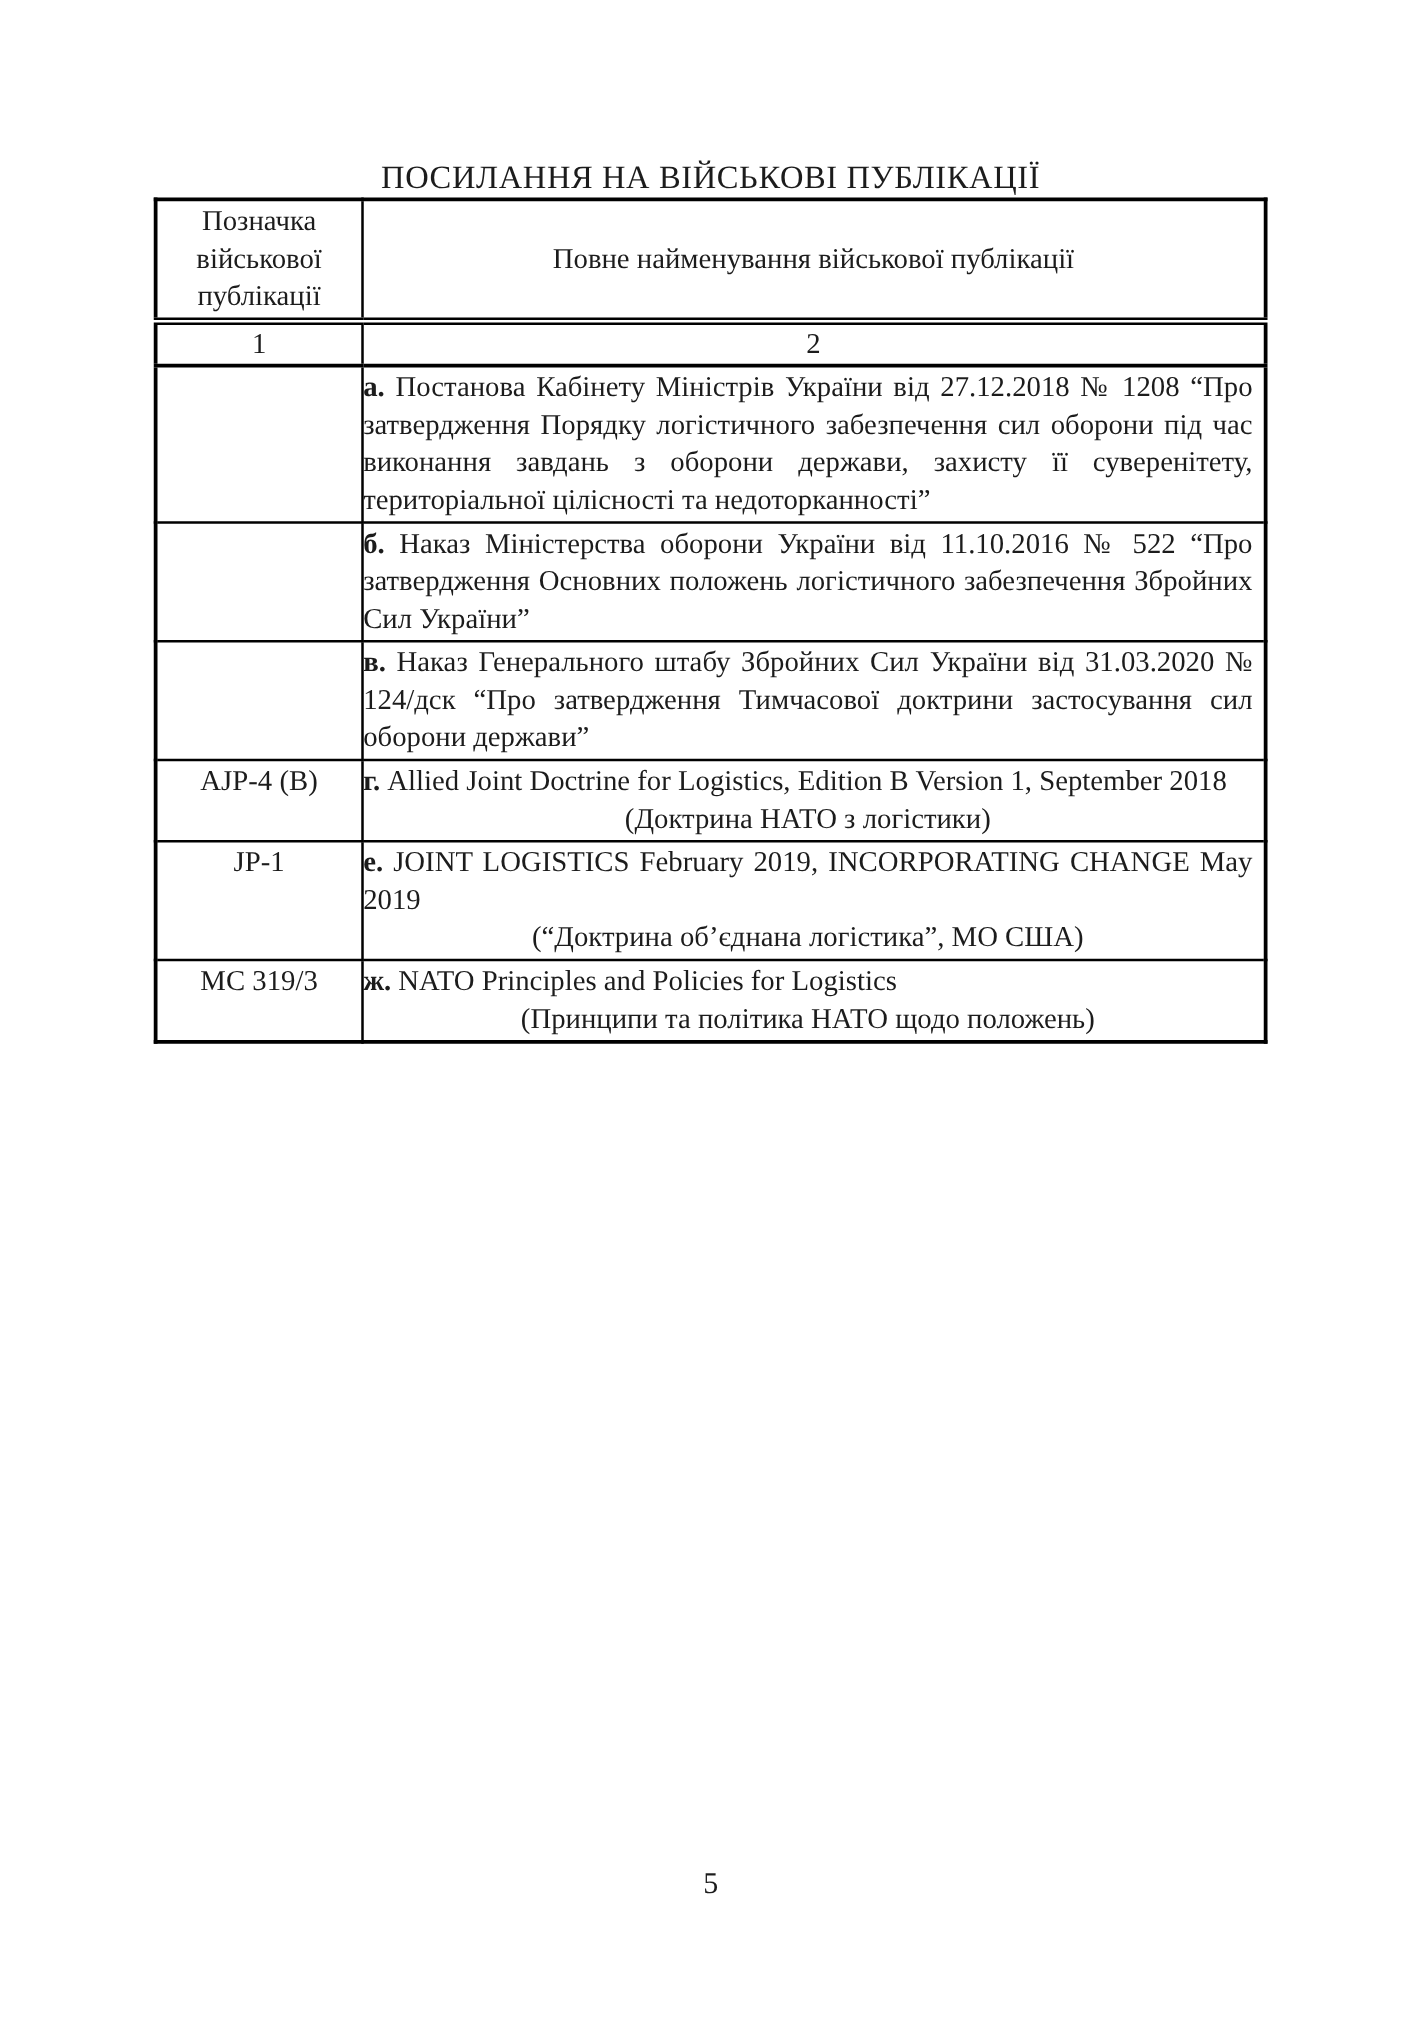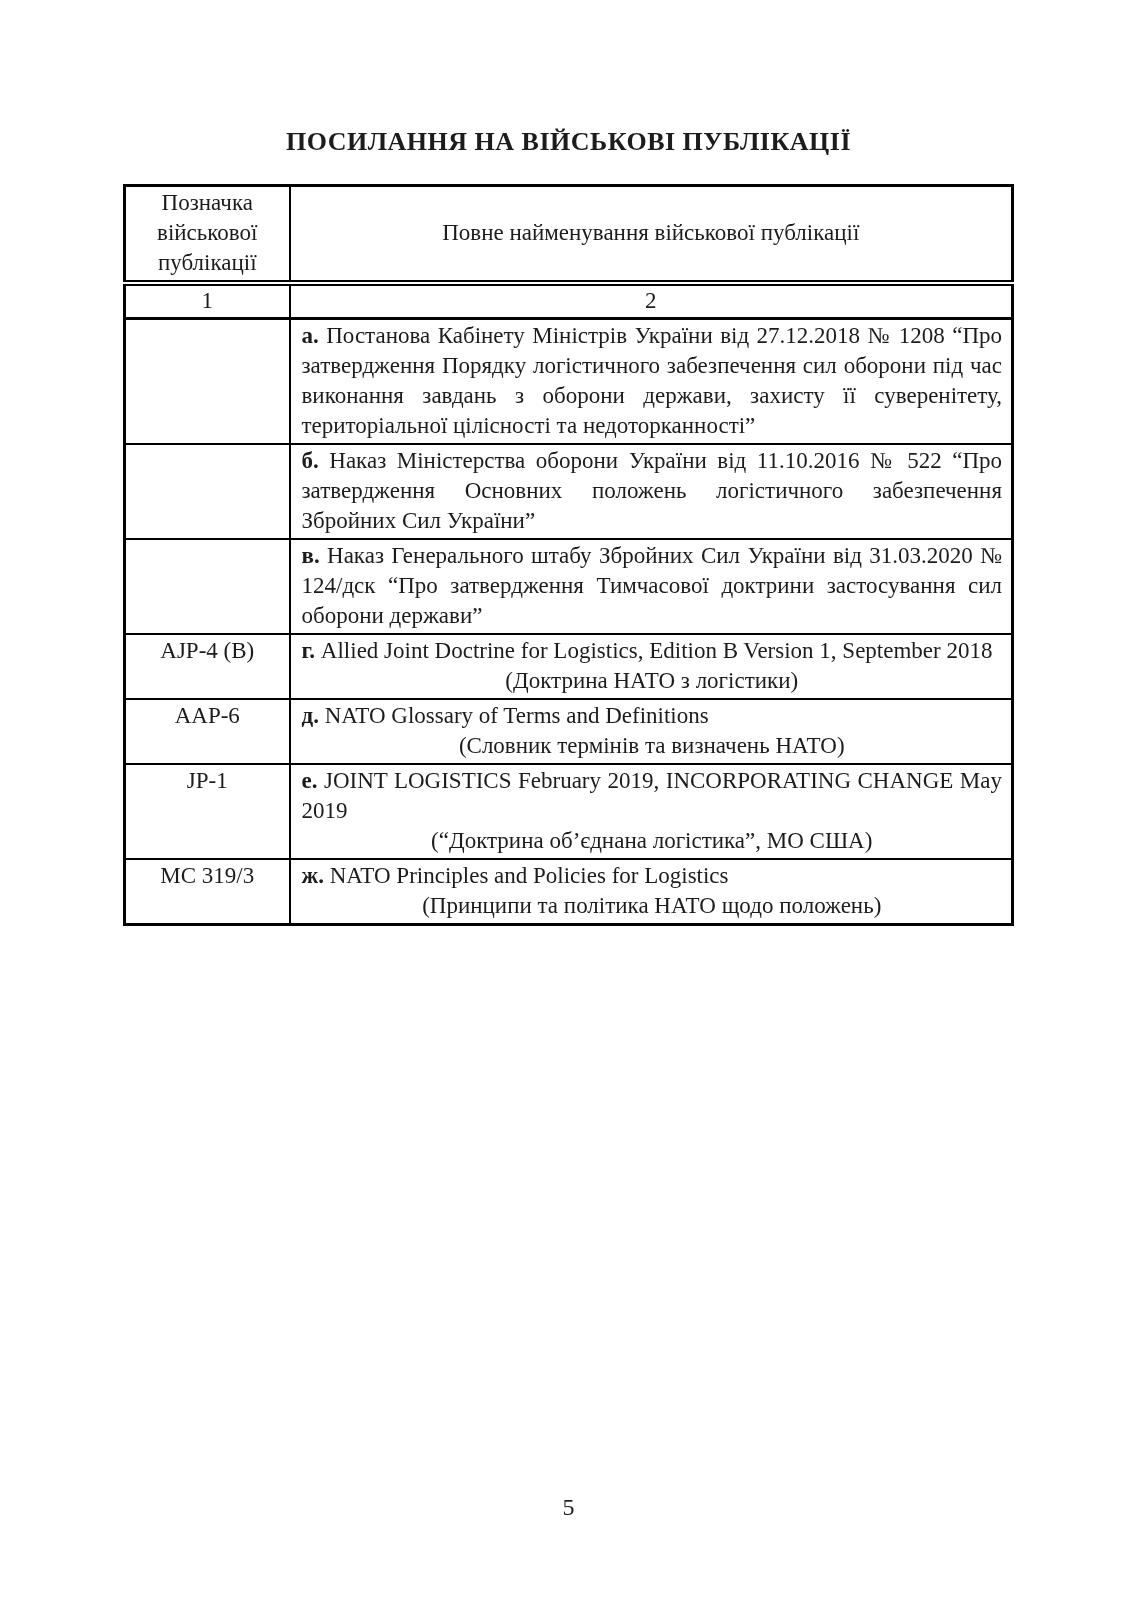--- a/index.html
+++ b/index.html
@@ -18,27 +18,26 @@
   }
   .content {
     position: absolute;
     left: 123px;
     top: 0;
     width: 891px;
   }
   .doc-title {
     margin-top: 126px;
     text-align: center;
-    font-weight: bold;
+    font-weight: normal;
     font-size: 26px;
     letter-spacing: 0.5px;
     line-height: 32px;
   }
   table.ref-table {
-    margin-top: 26px;
     width: 891px;
     border-collapse: collapse;
     border: 3px solid #000;
     table-layout: fixed;
     font-size: 23px;
   }
   col.c1 { width: 165px; }
   .ref-table th, .ref-table td {
     border: 2px solid #000;
     padding: 1px 8px 2px 8px;
@@ -56,21 +55,21 @@
     border-bottom: 3px solid #000;
     text-align: center;
     height: 26px;
     padding-top: 0;
     padding-bottom: 1px;
   }
   td.designation {
     text-align: center;
   }
   td.fullname {
-    padding-left: 11px;
+    padding-left: 0;
     padding-right: 9px;
   }
   p.entry {
     margin: 0;
     text-align: justify;
   }
   p.entry .marker { font-weight: bold; }
   p.note {
     margin: 0;
     text-align: center;
@@ -134,27 +133,20 @@
         </tr>
 
         <tr>
           <td class="designation">AJP-4 (B)</td>
           <td class="fullname">
             <p class="entry"><span class="marker">г.</span> <span>Allied Joint Doctrine for Logistics, Edition B Version 1, September 2018</span></p>
             <p class="note">(Доктрина НАТО з логістики)</p>
           </td>
         </tr>
 
-        <tr>
-          <td class="designation">AAP-6</td>
-          <td class="fullname">
-            <p class="entry"><span class="marker">д.</span> <span>NATO Glossary of Terms and Definitions</span></p>
-            <p class="note">(Словник термінів та визначень НАТО)</p>
-          </td>
-        </tr>
 
         <tr>
           <td class="designation">JP-1</td>
           <td class="fullname">
             <p class="entry"><span class="marker">е.</span> <span>JOINT LOGISTICS February 2019, INCORPORATING CHANGE May 2019</span></p>
             <p class="note">(“Доктрина об’єднана логістика”, МО США)</p>
           </td>
         </tr>
 
         <tr>

